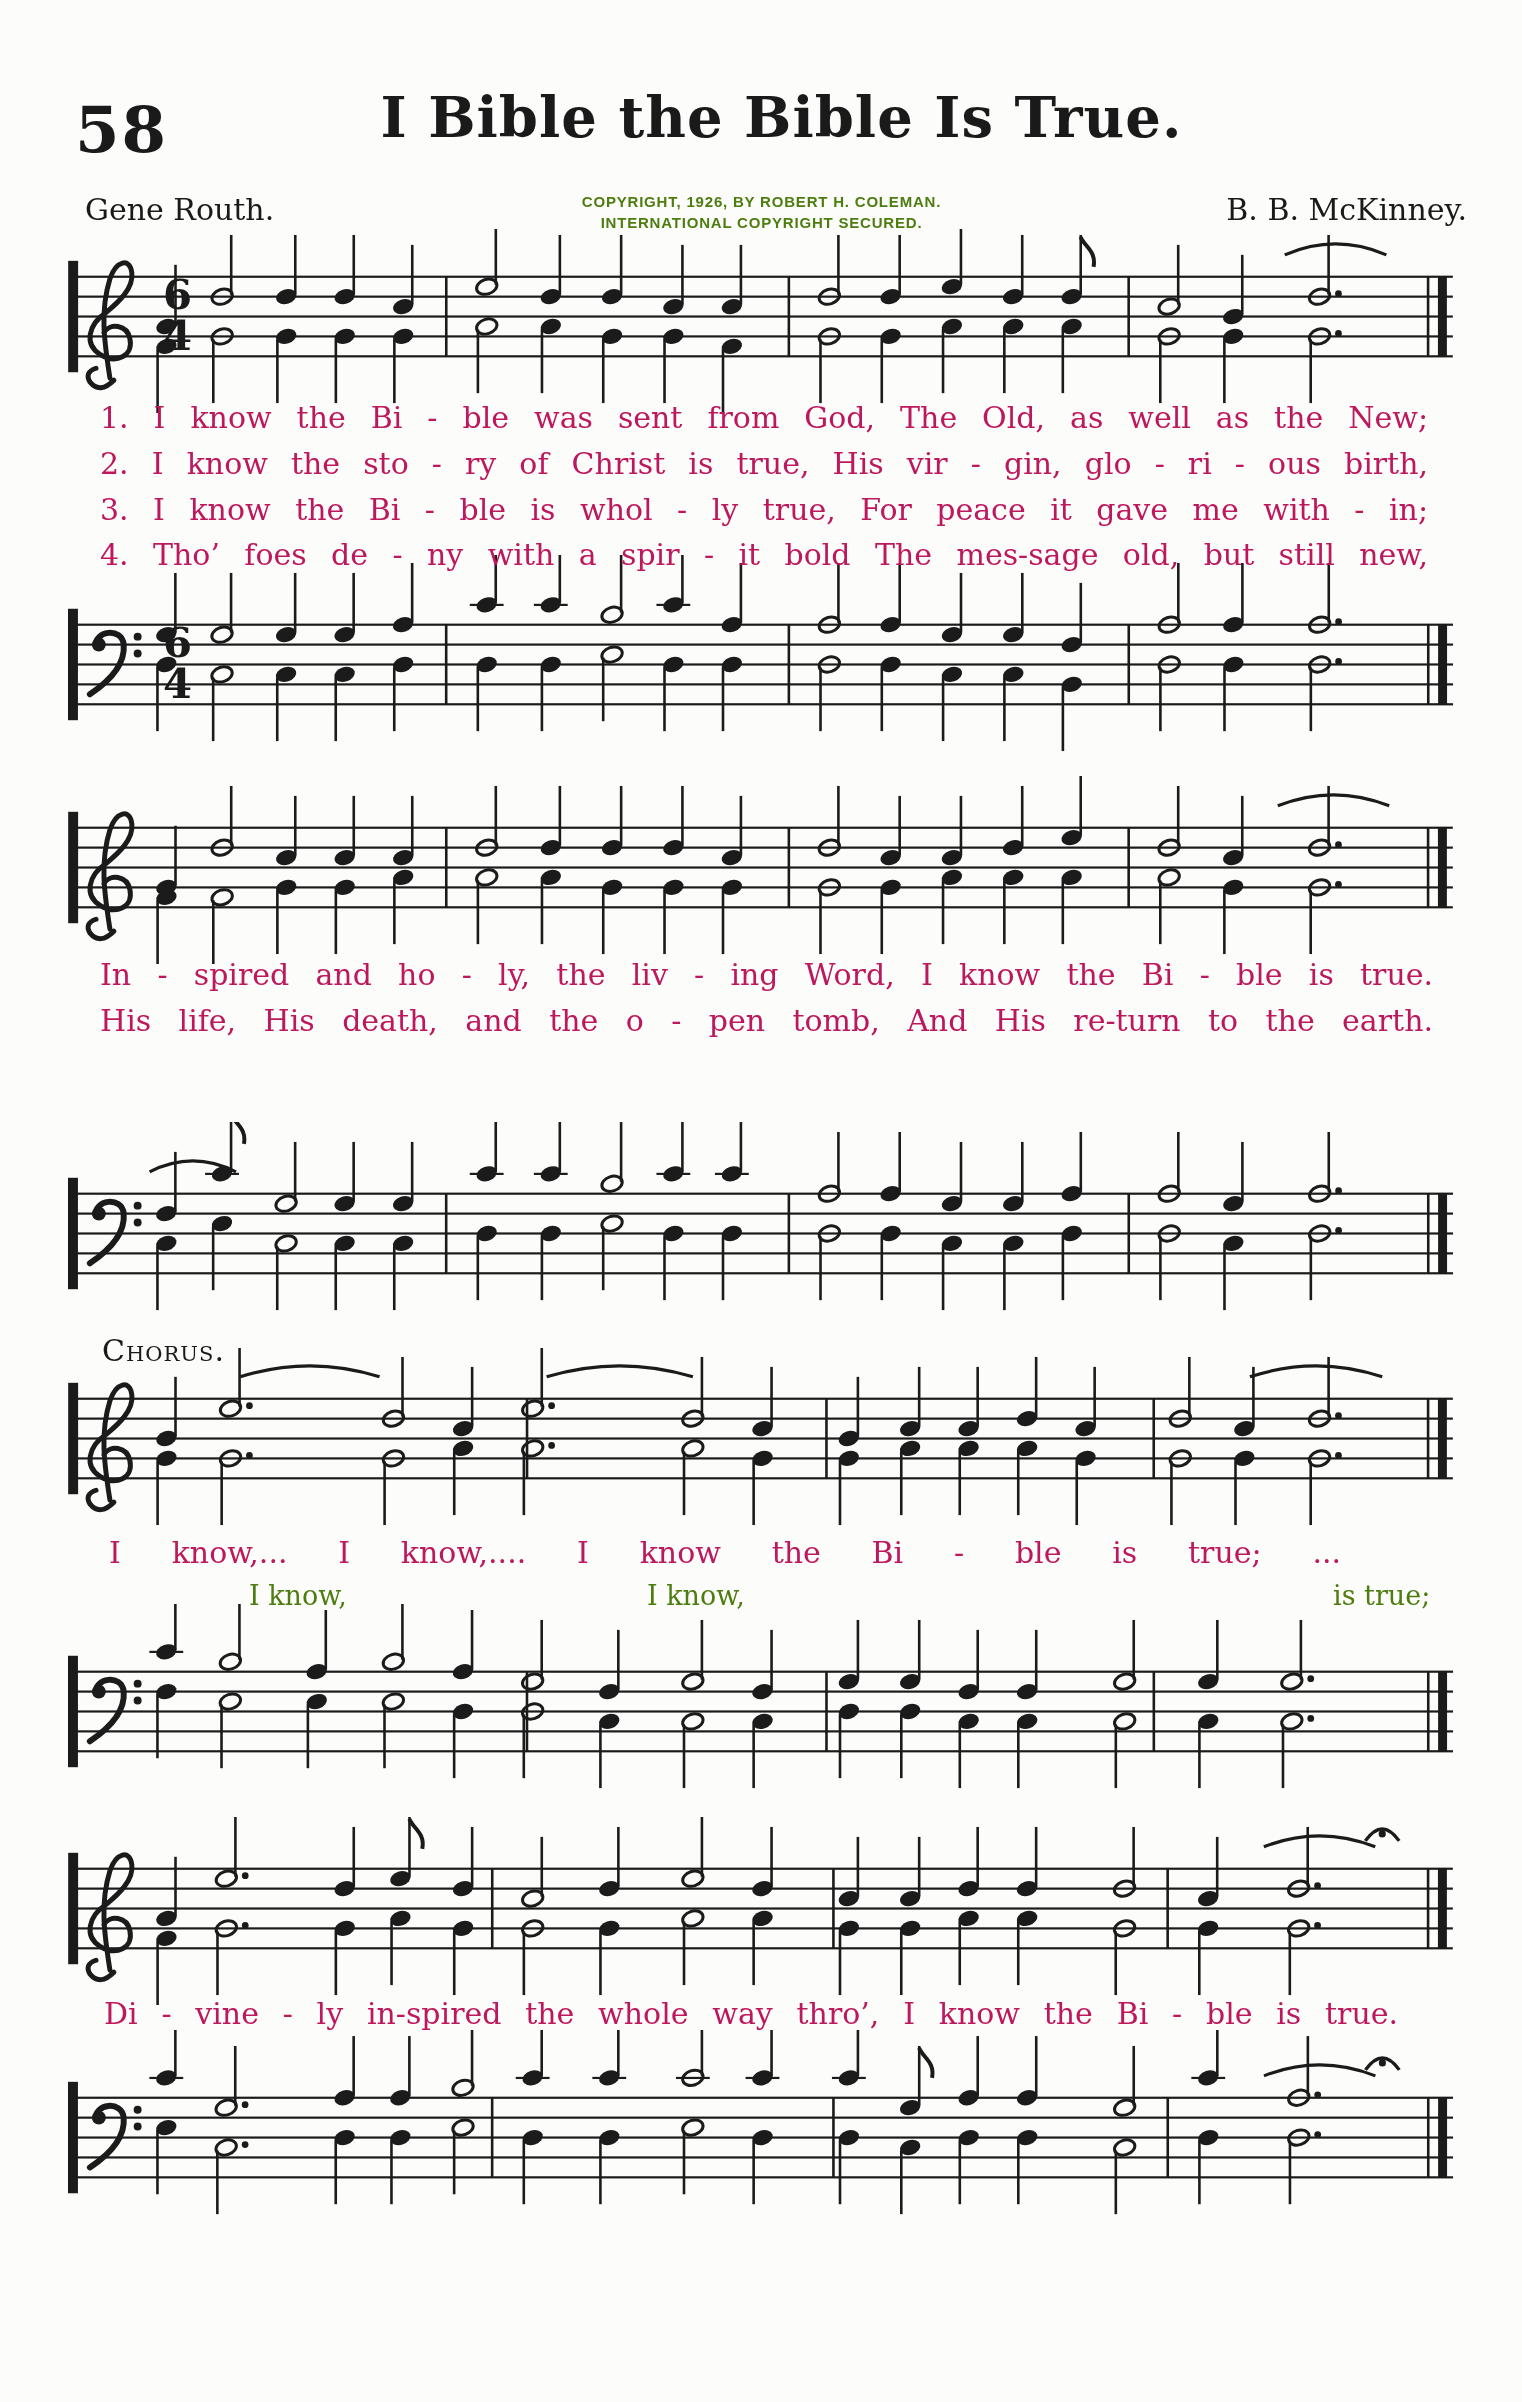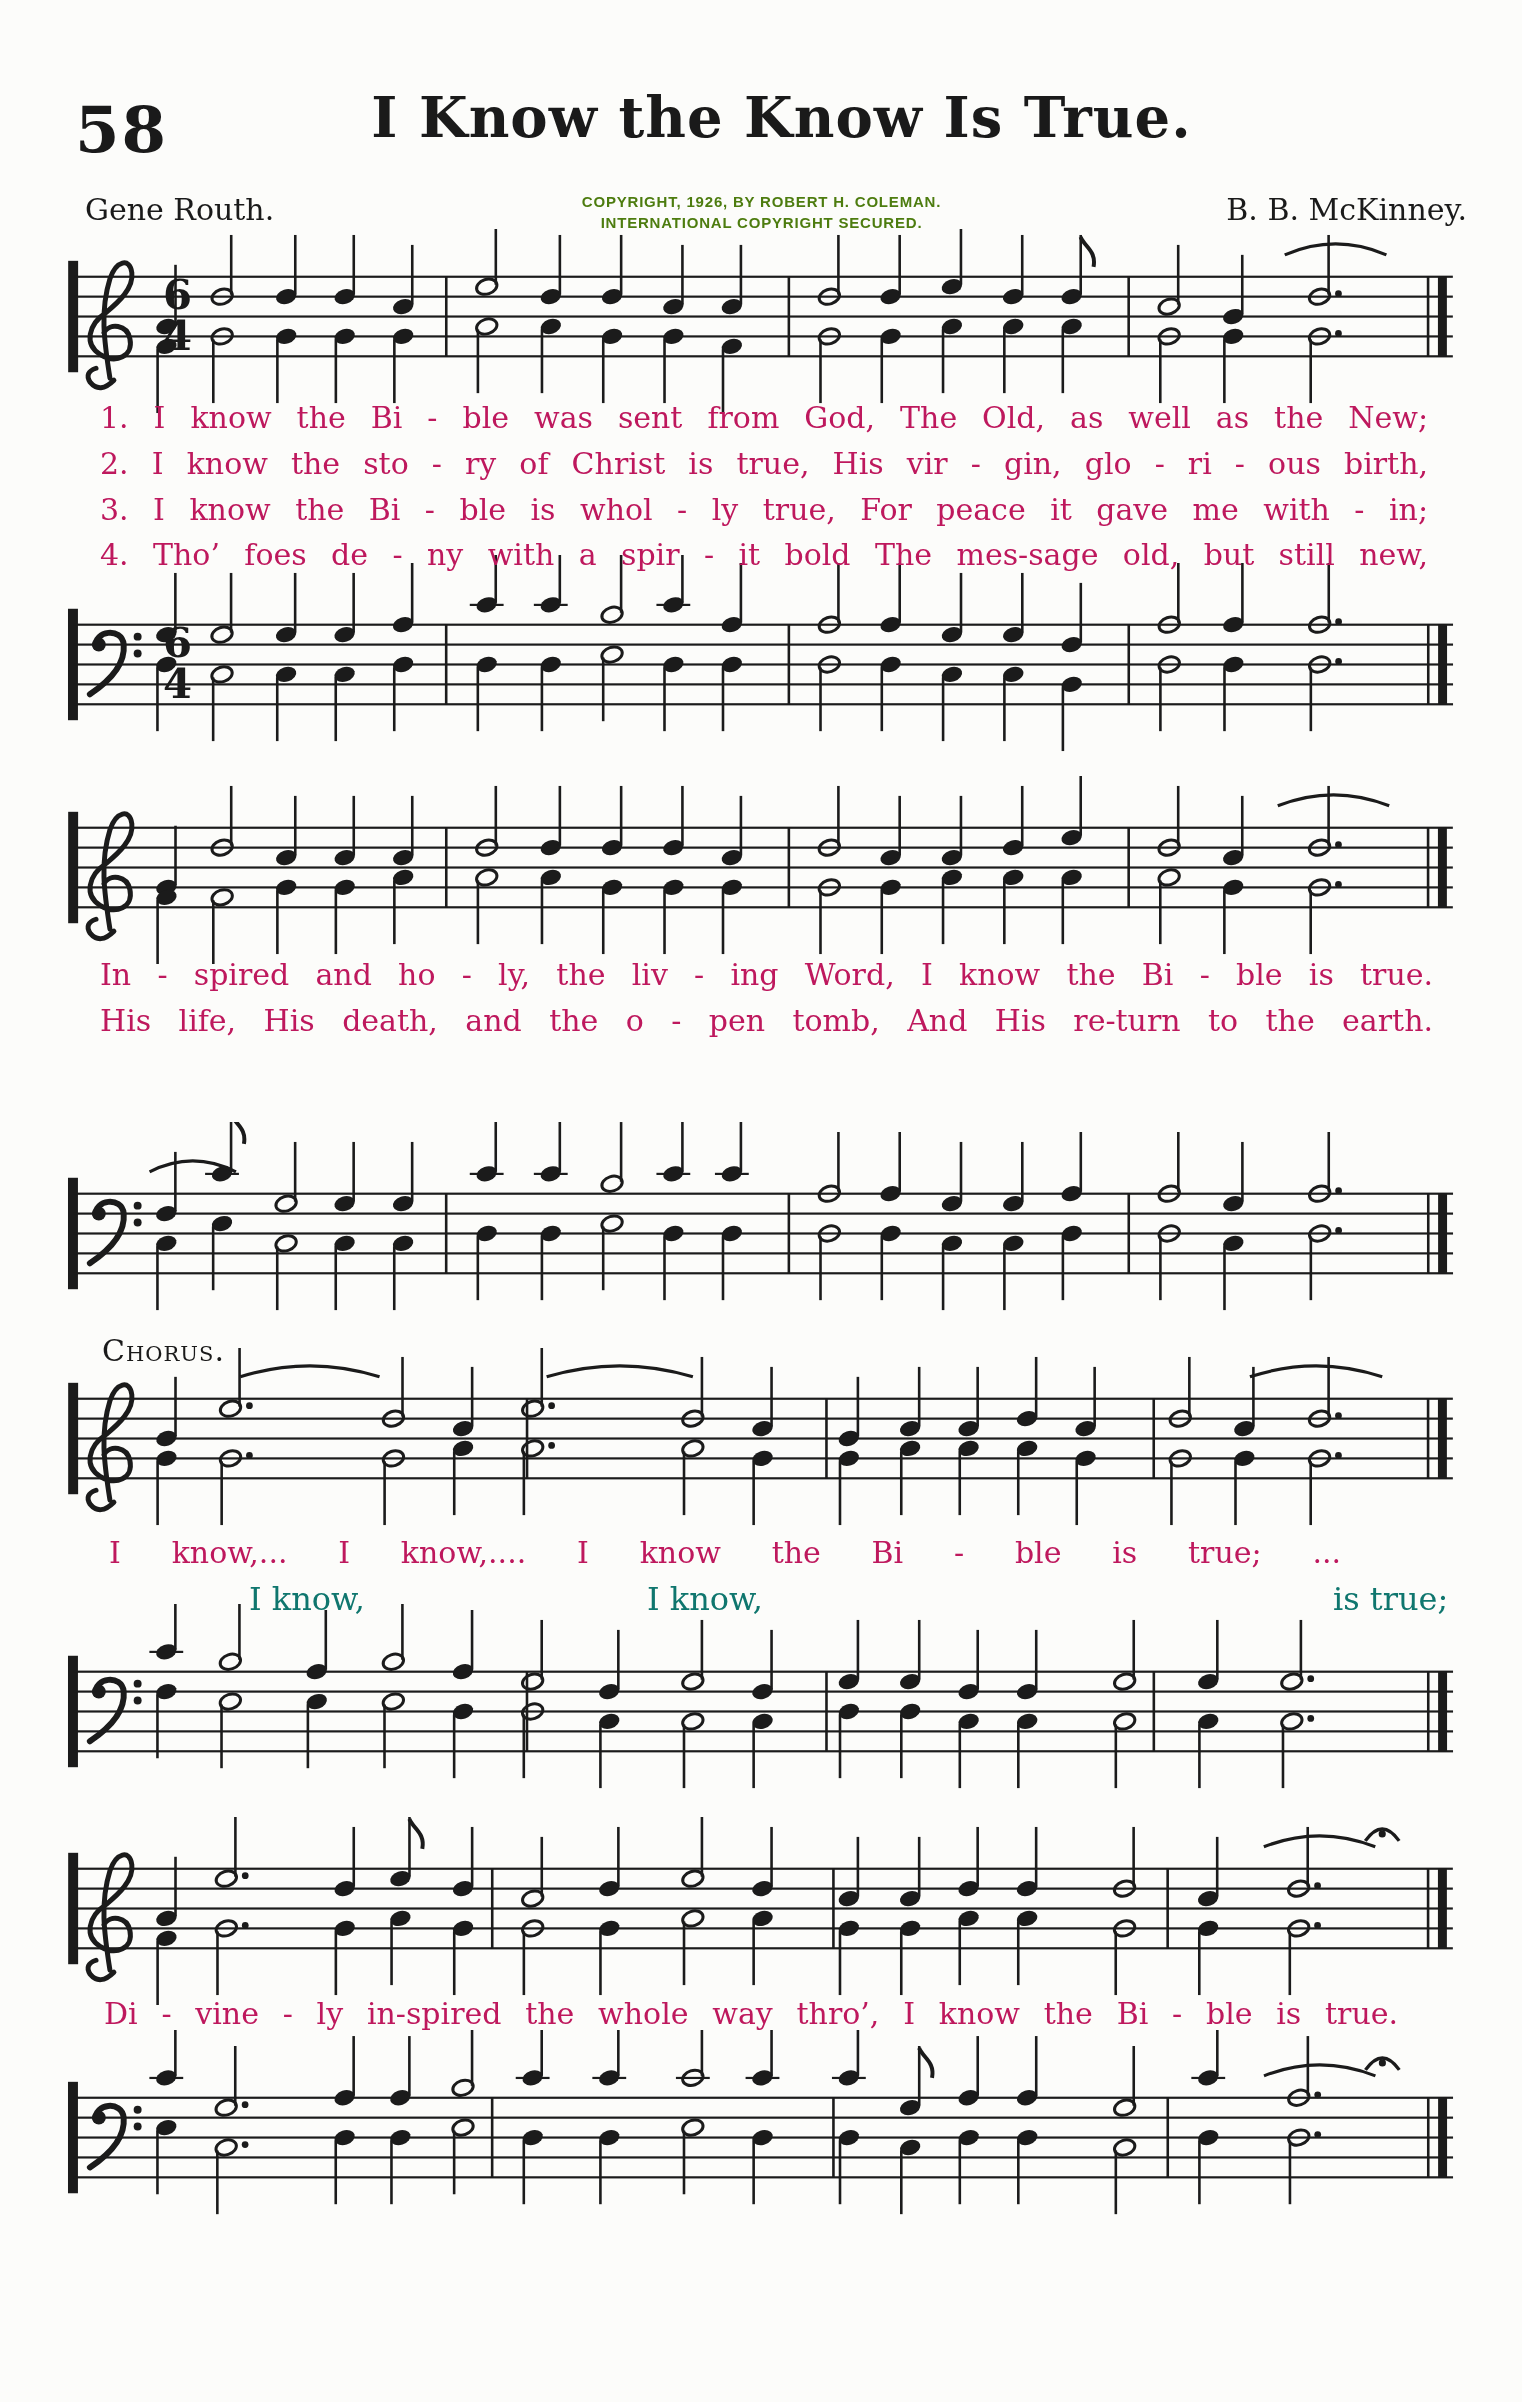--- a/index.html
+++ b/index.html
@@ -17,31 +17,31 @@
   .credit{font-size:30px;}
   .copyright{
     font-family:"Liberation Sans",sans-serif;font-weight:bold;
     font-size:15px;letter-spacing:0.8px;line-height:21px;text-align:center;color:#4d7c0f;
   }
   .lyric-line{
     font-size:30px;color:#be185d;
     text-align:justify;text-align-last:justify;
   }
   .chorus-label{font-variant:small-caps;font-size:30px;letter-spacing:1px;font-weight:normal;}
-  .echo{font-size:32px;color:#0f766e;}
+  .echo{font-size:27px;color:#4d7c0f;}
   .system{position:absolute;left:66px;width:1393px;}
   .system svg{display:block;}
 </style>
 </head>
 <body>
 
 <div id="page">
 
   <div class="abs hymn-number" style="left:75px;top:92px;">58</div>
-  <div class="abs title" style="left:279px;top:84px;width:1005px;">I Know the Know Is True.</div>
+  <div class="abs title" style="left:279px;top:84px;width:1005px;">I Bible the Bible Is True.</div>
   <div class="abs credit" style="left:85px;top:192px;">Gene Routh.</div>
   <div class="abs copyright" style="left:443px;top:191px;width:637px;">
     <div>COPYRIGHT, 1926, BY ROBERT H. COLEMAN.</div>
     <div>INTERNATIONAL COPYRIGHT SECURED.</div>
   </div>
   <div class="abs credit" style="right:55px;top:192px;">B. B. McKinney.</div>
 
   <div class="system" id="sysA" style="top:229px;height:189px;">
       <svg width="1393" height="189" viewBox="0 0 1400 190">
         <g fill="#1b1b1b" stroke="none">

